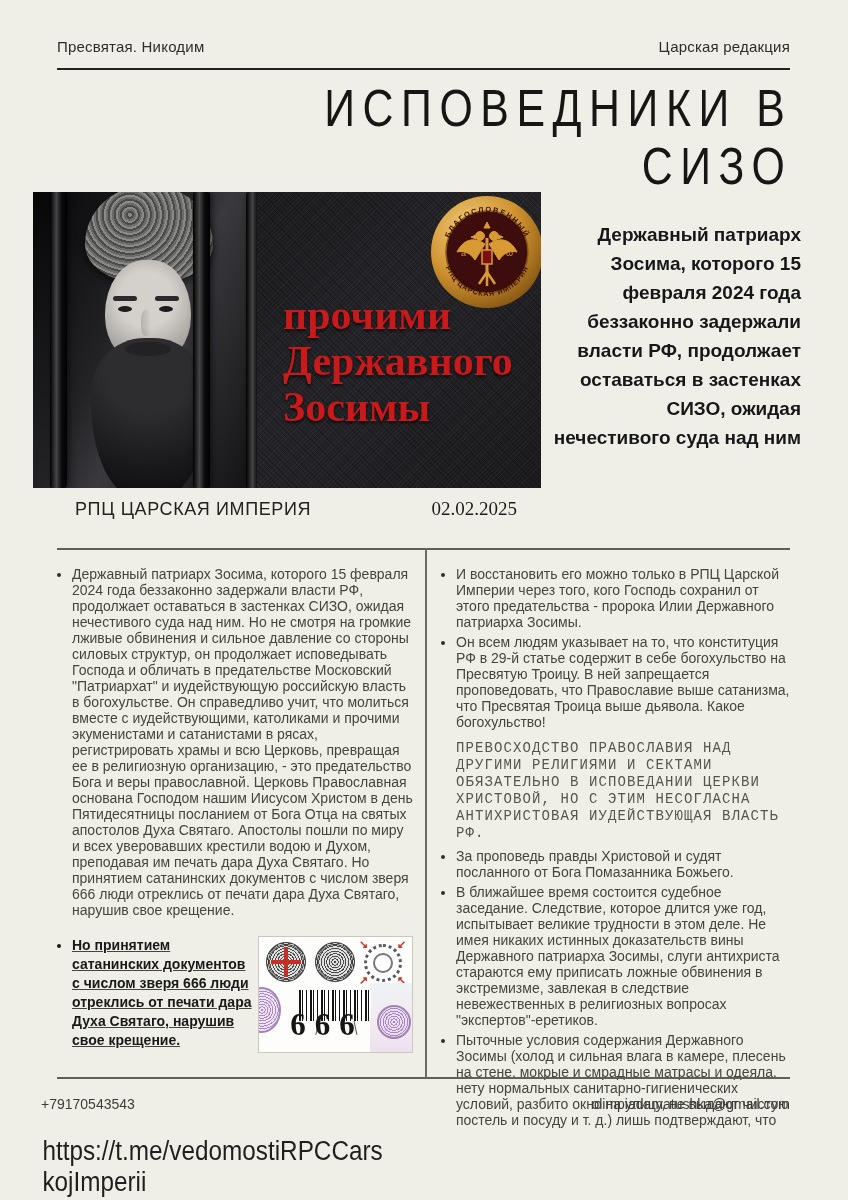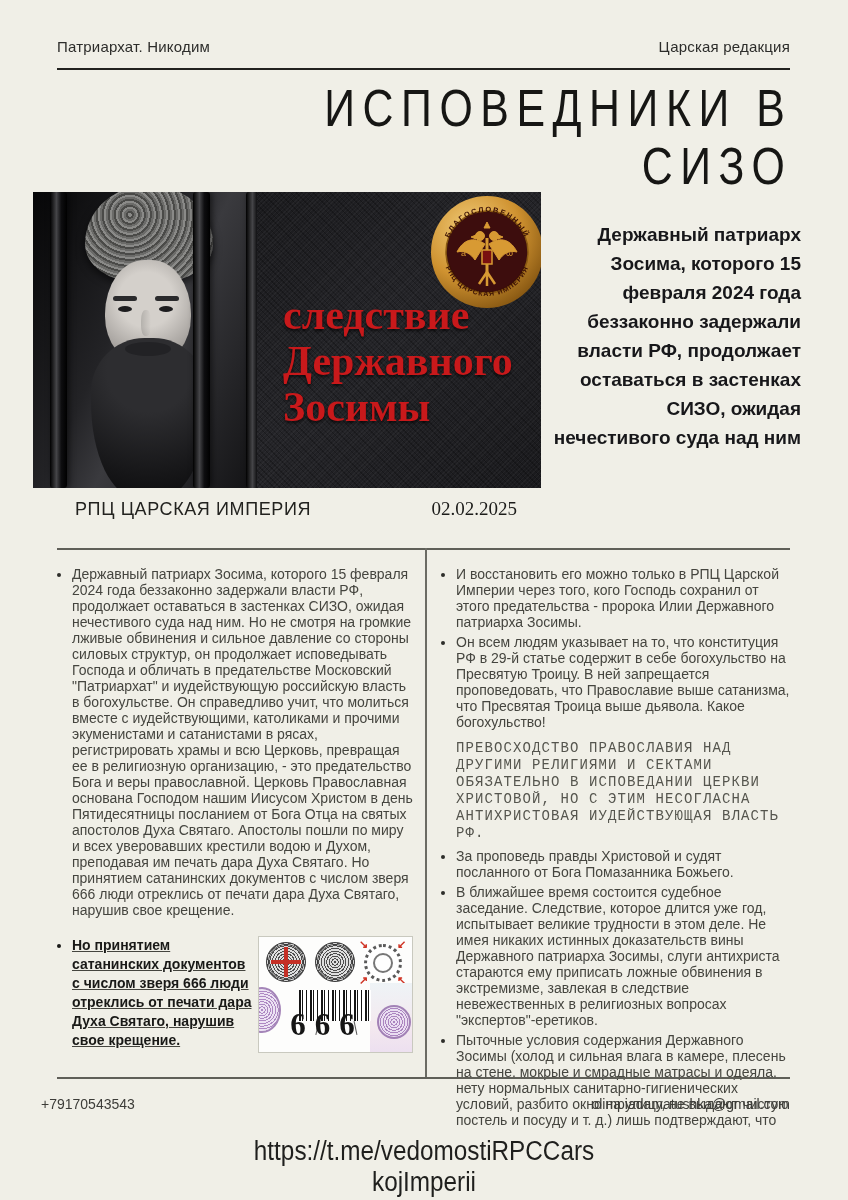--- a/index.html
+++ b/index.html
@@ -91,32 +91,32 @@
              background:linear-gradient(180deg,#eef3f6 0%,#f4e9ef 60%,#ecdff0 100%); }
   .barcode { position:absolute; left:40px; top:53px; width:72px; height:31px; background:
              repeating-linear-gradient(90deg,#141414 0 2px,#fff 2px 3px,#141414 3px 4px,#fff 4px 7px,#141414 7px 8px,#fff 8px 11px); }
   .bstring { position:absolute; width:1px; height:14px; background:#555; top:84px; }
   .bs1 { left:58px; transform:rotate(14deg); } .bs2 { left:96px; transform:rotate(-12deg); }
   .num666 { position:absolute; left:8px; top:80px; width:120px; text-align:center;
             font-family:"Liberation Serif", serif; font-weight:bold; font-size:31px; letter-spacing:9px; color:#151515; }
 
   
   .footer { position:absolute; top:1096px; left:41px; right:58px; display:flex; justify-content:space-between; font-size:14px; color:#3c3c38; }
-  .tg { position:absolute; top:1136px; left:0; width:848px; text-align:center; color:#1f1f1d; }
+  .tg { position:absolute; top:1136px; left:0; width:848px; text-align:left; color:#1f1f1d; }
   .tg .l1, .tg .l2 { display:block; font-size:27px; line-height:31px; transform:scaleX(.9); transform-origin:center; }
 
   svg text { font-family:"Liberation Sans", sans-serif; }
 </style>
 </head>
 <body>
 
 <div class="page">
 
   <div class="masthead">
-    <span>Патриархат. Никодим</span>
+    <span>Пресвятая. Никодим</span>
     <span>Царская редакция</span>
   </div>
   <div class="rule-h rule-header"></div>
 
   <h1 class="title">
     <span class="tline">ИСПОВЕДНИКИ В</span>
     <span class="tline">СИЗО</span>
   </h1>
 
   <div class="hero">
@@ -129,21 +129,21 @@
       <div class="eye r"></div>
       <div class="nose"></div>
       <div class="beard"></div>
       <div class="mustache"></div>
       <div class="bar b1"></div>
       <div class="bar b2"></div>
       <div class="bar b3"></div>
     </div>
     <div class="poster">
       <div class="poster-text">
-        <span>следствие</span>
+        <span>прочими</span>
         <span>Державного</span>
         <span>Зосимы</span>
       </div>
     </div>
     <div class="emblem">
       <svg viewBox="0 0 116 116" width="116" height="116">
         <defs>
           <radialGradient id="gold" cx="35%" cy="30%" r="80%">
             <stop offset="0%" stop-color="#f2cd7a"></stop>
               <stop offset="55%" stop-color="#cf9230"></stop>

